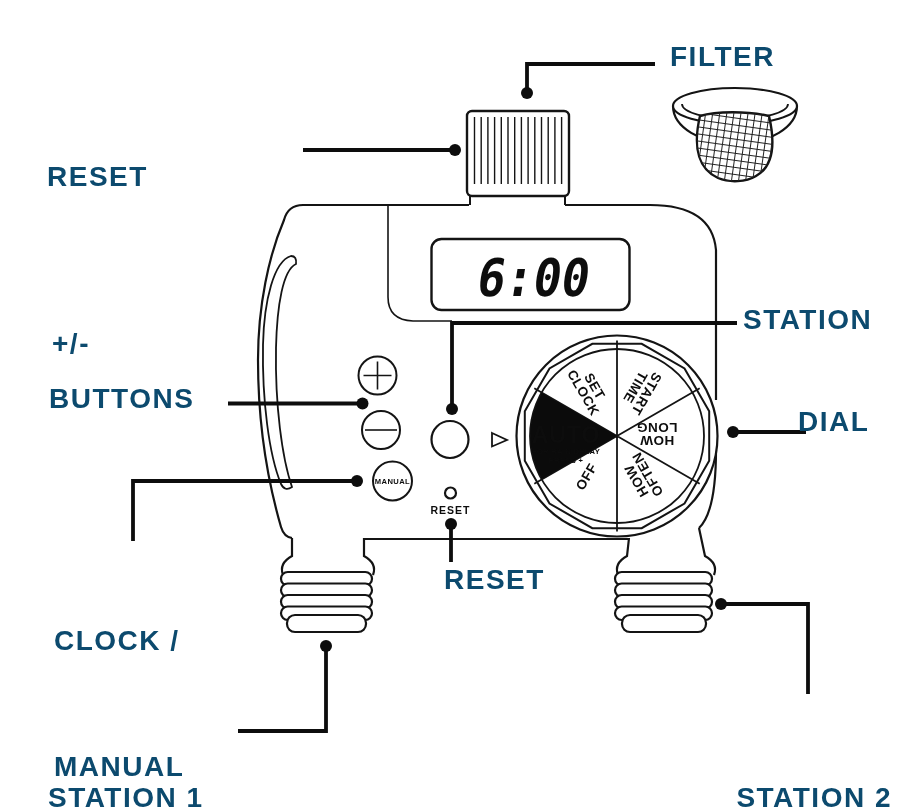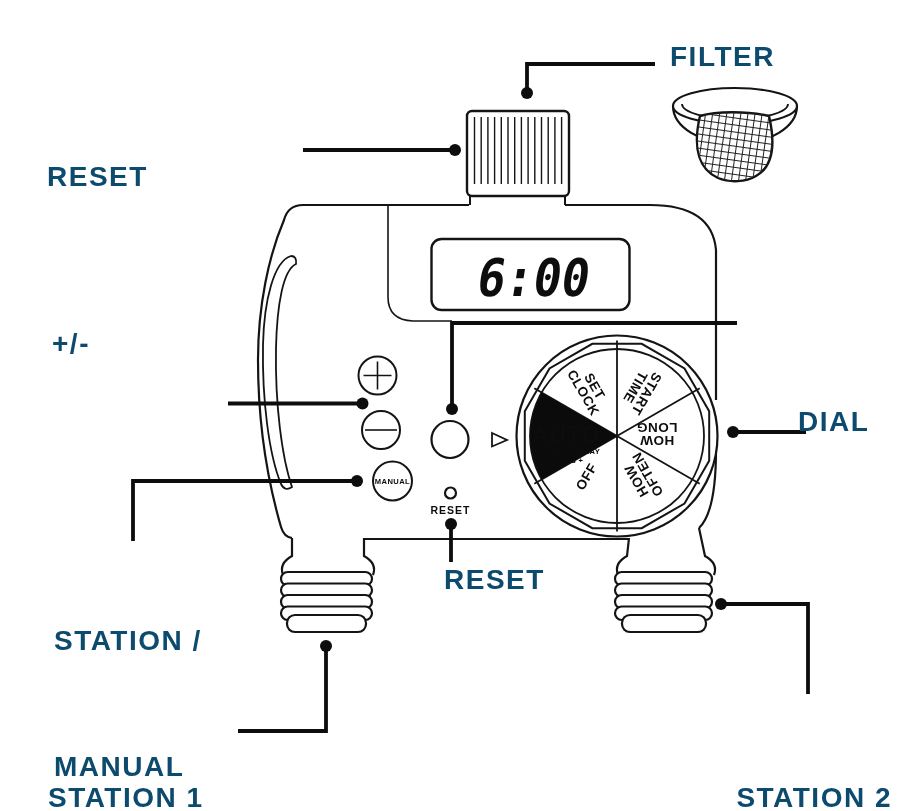--- a/index.html
+++ b/index.html
@@ -142,24 +142,26 @@
     <circle cx="451" cy="524" r="6"></circle>
     <circle cx="326" cy="646" r="6"></circle>
     <circle cx="721" cy="604" r="6"></circle>
   </g>
 </svg>
 
 <div class="lbl" style="left:47px;top:82px;">
   <span>RESET</span>
 </div>
 <div class="lbl" style="left:670px;top:38px;">FILTER</div>
+<div class="lbl" style="left:743px;top:301px;">STATION</div>
 <div class="lbl" style="left:798px;top:403px;">DIAL</div>
 <div class="lbl" style="left:52px;top:325px;">+/-</div>
+<div class="lbl" style="left:49px;top:380px;">BUTTONS</div>
 <div class="lbl" style="left:54px;top:536px;line-height:42px;">
-  <span>STATION /</span>
+  <span>CLOCK /</span>
   <span>MANUAL</span>
 </div>
 <div class="lbl" style="left:444px;top:561px;">RESET</div>
 <div class="lbl" style="left:48px;top:703px;">
   <span>STATION 1</span>
   
 </div>
 <div class="lbl right" style="right:31px;top:703px;">
   <span>STATION 2</span>
   

